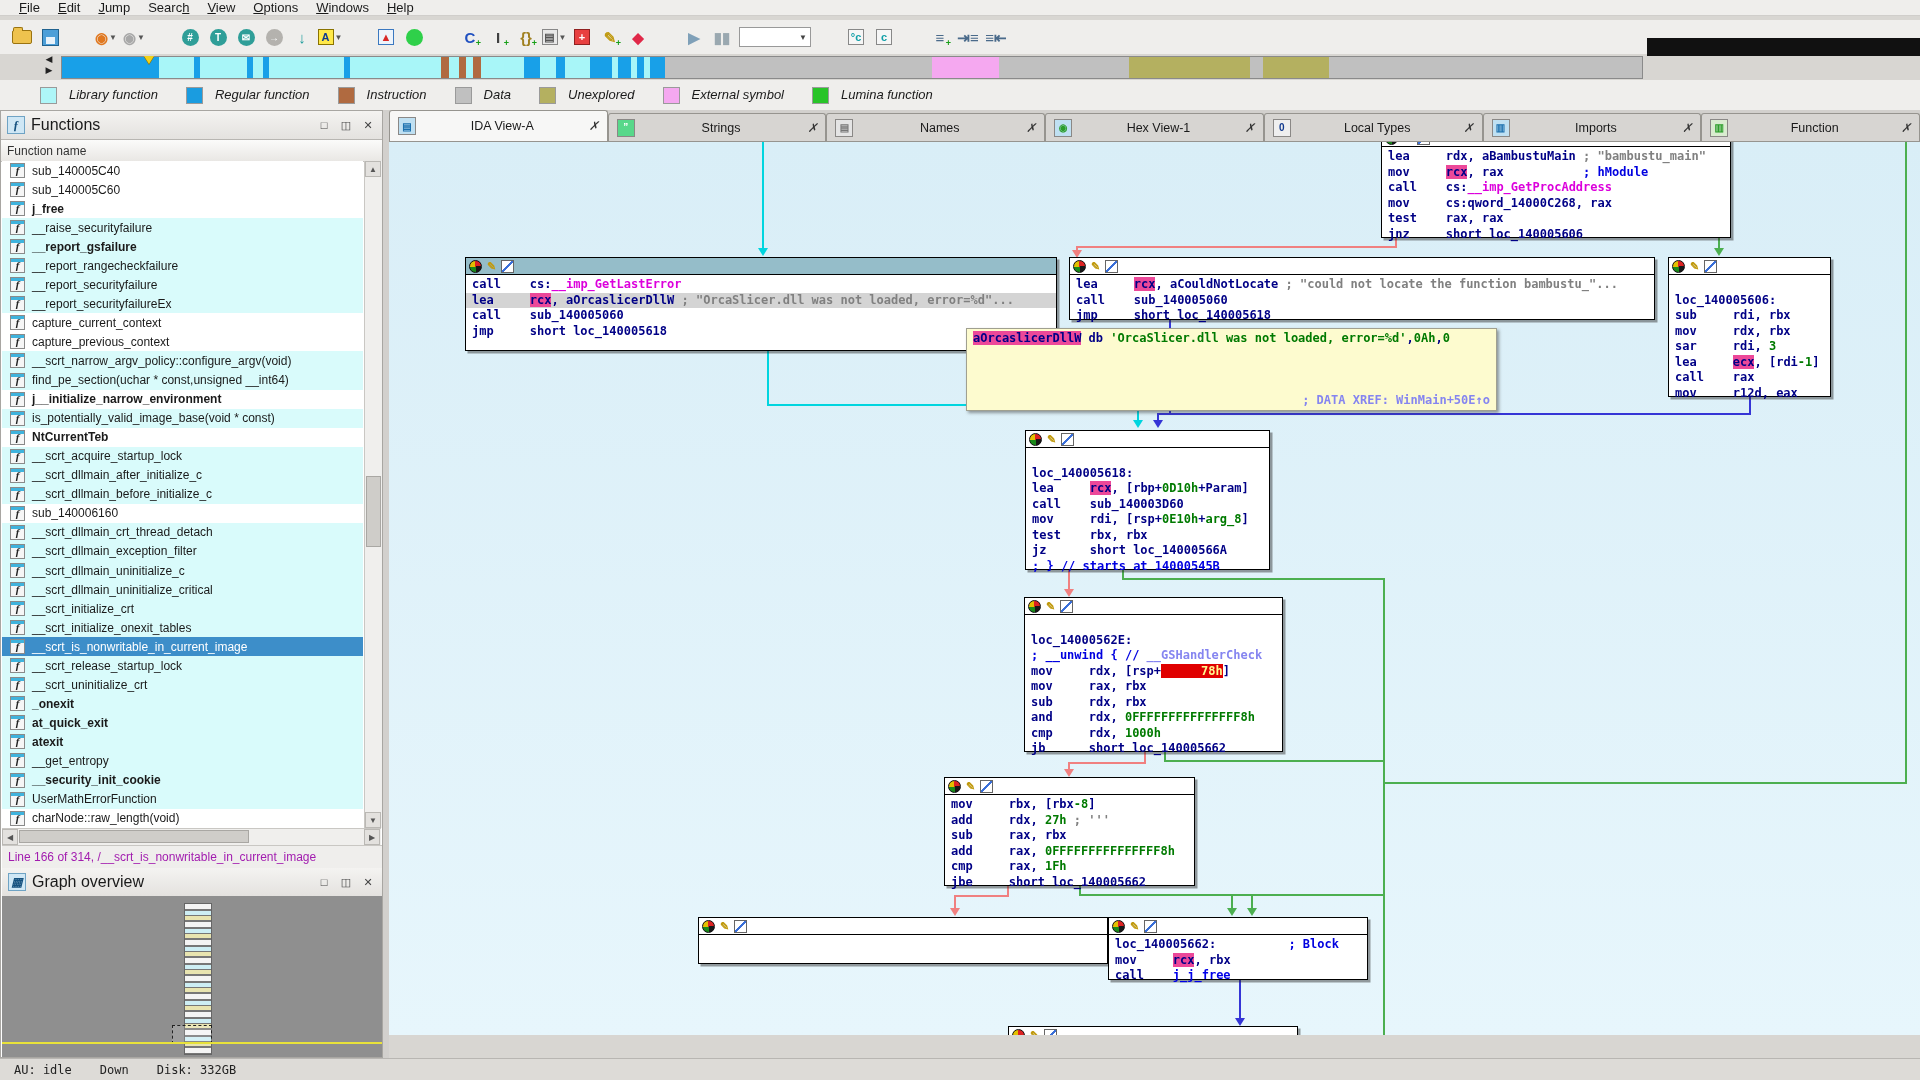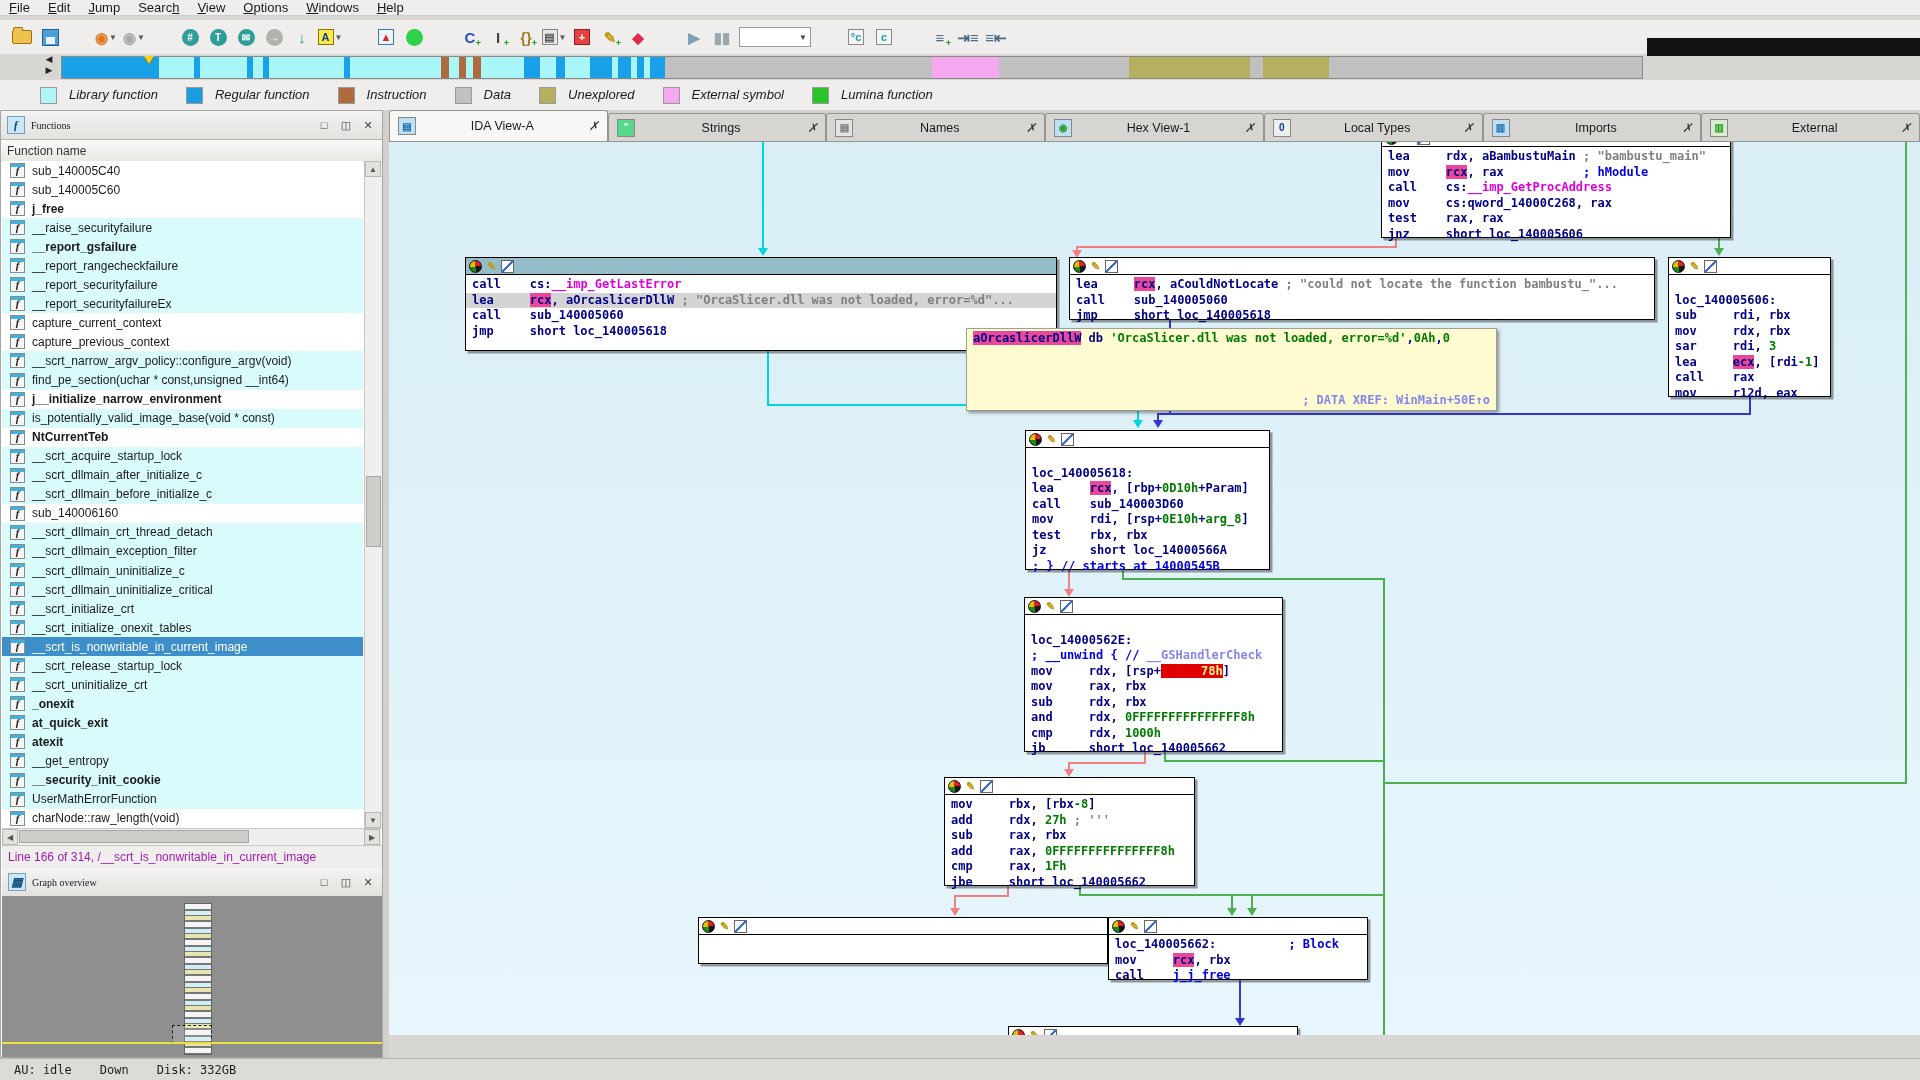--- a/index.html
+++ b/index.html
@@ -1,19 +1,19 @@
 <!DOCTYPE html>
 <html><head>
 <meta charset="utf-8">
 <style>
   html,body{margin:0;padding:0;background:#9a9a9a;}
   #app{position:relative;width:1920px;height:1080px;background:#d8d6d2;overflow:hidden;
        font-family:"Liberation Sans",sans-serif;font-size:13px;color:#1a1a1a;}
   
-  #menubar{position:absolute;left:0;top:0;width:1920px;height:16px;background:#efeeec;border-bottom:1px solid #d0cecb;display:flex;align-items:center;box-sizing:border-box;}
+  #menubar{position:absolute;left:0;top:0;width:1920px;height:16px;background:#efeeec;border-bottom:1px solid #d0cecb;display:flex;align-items:center;padding-left:10px;box-sizing:border-box;}
   .menu-item{padding:1px 9px;cursor:default;}
   .menu-item u{text-decoration:underline;}
   
   #toolbar{position:absolute;left:0;top:20px;width:1920px;height:34px;background:#efeeec;display:flex;align-items:center;padding-left:10px;box-sizing:border-box;gap:4px;}
   .tbi{width:24px;height:24px;display:flex;align-items:center;justify-content:center;position:relative;}
   .tb-folder{width:18px;height:12px;background:#eec24e;border:1px solid #9a7310;border-radius:2px;position:relative;}
   .tb-folder:before{content:"";position:absolute;left:0;top:-4px;width:8px;height:3px;background:#eec24e;border:1px solid #9a7310;border-bottom:none;border-radius:2px 2px 0 0;}
   .tb-floppy{width:15px;height:15px;background:#4d9fd8;border:1px solid #20628f;position:relative;}
   .tb-floppy:before{content:"";position:absolute;left:3px;top:7px;width:9px;height:7px;background:#e8f2fa;}
   .tb-circle{width:17px;height:17px;border-radius:50%;display:flex;align-items:center;justify-content:center;color:#fff;font-size:10px;font-weight:bold;}
@@ -29,21 +29,21 @@
   #band-arrows{position:absolute;left:42px;top:0px;width:14px;height:24px;font-size:9px;color:#222;line-height:11px;text-align:center;}
   #navband{position:absolute;left:61px;top:2px;width:1580px;height:21px;border:1px solid #8a8a8a;}
   #band-marker{position:absolute;top:-1px;width:0;height:0;border-left:5px solid transparent;border-right:5px solid transparent;border-top:8px solid #f2d21a;filter:drop-shadow(0 1px 0 #8a6d00);}
   
   #legend{position:absolute;left:0;top:80px;width:1920px;height:30px;background:#efeeec;display:flex;align-items:center;padding-left:40px;box-sizing:border-box;gap:10px;}
   .legend-item{display:flex;align-items:flex-start;gap:12px;margin-right:18px;font-style:italic;}
   .legend-swatch{width:15px;height:15px;border:1px solid #9a9a9a;}
   
   #fpanel{position:absolute;left:0;top:110px;width:383px;height:948px;background:#fff;border:1px solid #a8a6a2;box-sizing:border-box;}
   .panel-header{height:28px;background:linear-gradient(#f4f3f1,#e4e2df);border-bottom:1px solid #b8b6b2;display:flex;align-items:center;padding:0 6px;gap:6px;}
-  .panel-title{flex:1;font-size:10px;font-family:Liberation Serif, serif;}
+  .panel-title{flex:1;font-size:16px;}
   .panel-btn{width:16px;height:16px;font-size:11px;color:#444;display:flex;align-items:center;justify-content:center;}
   .ph-icon{width:16px;height:16px;background:#cfe7f5;border:1px solid #6fa3c4;font-style:italic;font-family:"Liberation Serif",serif;font-weight:bold;font-size:12px;color:#14507e;display:flex;align-items:center;justify-content:center;}
   #fcolhdr{height:21px;background:linear-gradient(#fbfbfa,#e9e7e4);border-bottom:1px solid #c4c2be;display:flex;align-items:center;padding-left:6px;font-size:12px;color:#333;}
   #flist{position:absolute;left:1px;top:50px;width:361px;height:667px;overflow:hidden;background:#fff;}
   .frow{height:19.05px;display:flex;align-items:center;padding-left:8px;font-size:12px;white-space:nowrap;}
   .frow.lib{background:#d9fbfb;}
   .frow.sel{background:#3d8ec9;color:#fff;}
   .frow.bold{font-weight:bold;}
   .fic{width:13px;height:13px;border:1px solid #8a8a8a;background:#f6f6f6;margin-right:7px;position:relative;flex:none;
        font-family:"Liberation Serif",serif;font-style:italic;font-weight:bold;font-size:11px;color:#222;text-align:center;line-height:13px;}
@@ -466,21 +466,21 @@
         <span class="tab-label">Local Types</span>
         <span class="tab-close">✗</span>
       </div>
       <div class="tab">
         <span class="tab-icon" style="background: rgb(191, 224, 242); color: rgb(26, 111, 174);">▥</span>
         <span class="tab-label">Imports</span>
         <span class="tab-close">✗</span>
       </div>
       <div class="tab">
         <span class="tab-icon" style="background: rgb(217, 236, 208); color: rgb(42, 157, 42);">▥</span>
-        <span class="tab-label">External</span>
+        <span class="tab-label">Function</span>
         <span class="tab-close">✗</span>
       </div>
     </div>
 
   <div id="canvas">
       <div class="eseg" style="left: 373px; top: 0px; width: 2px; height: 106px; background: rgb(0, 213, 223);"></div>
       <div class="eseg" style="left: 378px; top: 209px; width: 2px; height: 55px; background: rgb(0, 213, 223);"></div>
       <div class="eseg" style="left: 378px; top: 262px; width: 372px; height: 2px; background: rgb(0, 213, 223);"></div>
       <div class="eseg" style="left: 748px; top: 262px; width: 2px; height: 16px; background: rgb(0, 213, 223);"></div>
       <div class="eseg" style="left: 780px; top: 178px; width: 2px; height: 95px; background: rgb(53, 53, 214);"></div>

